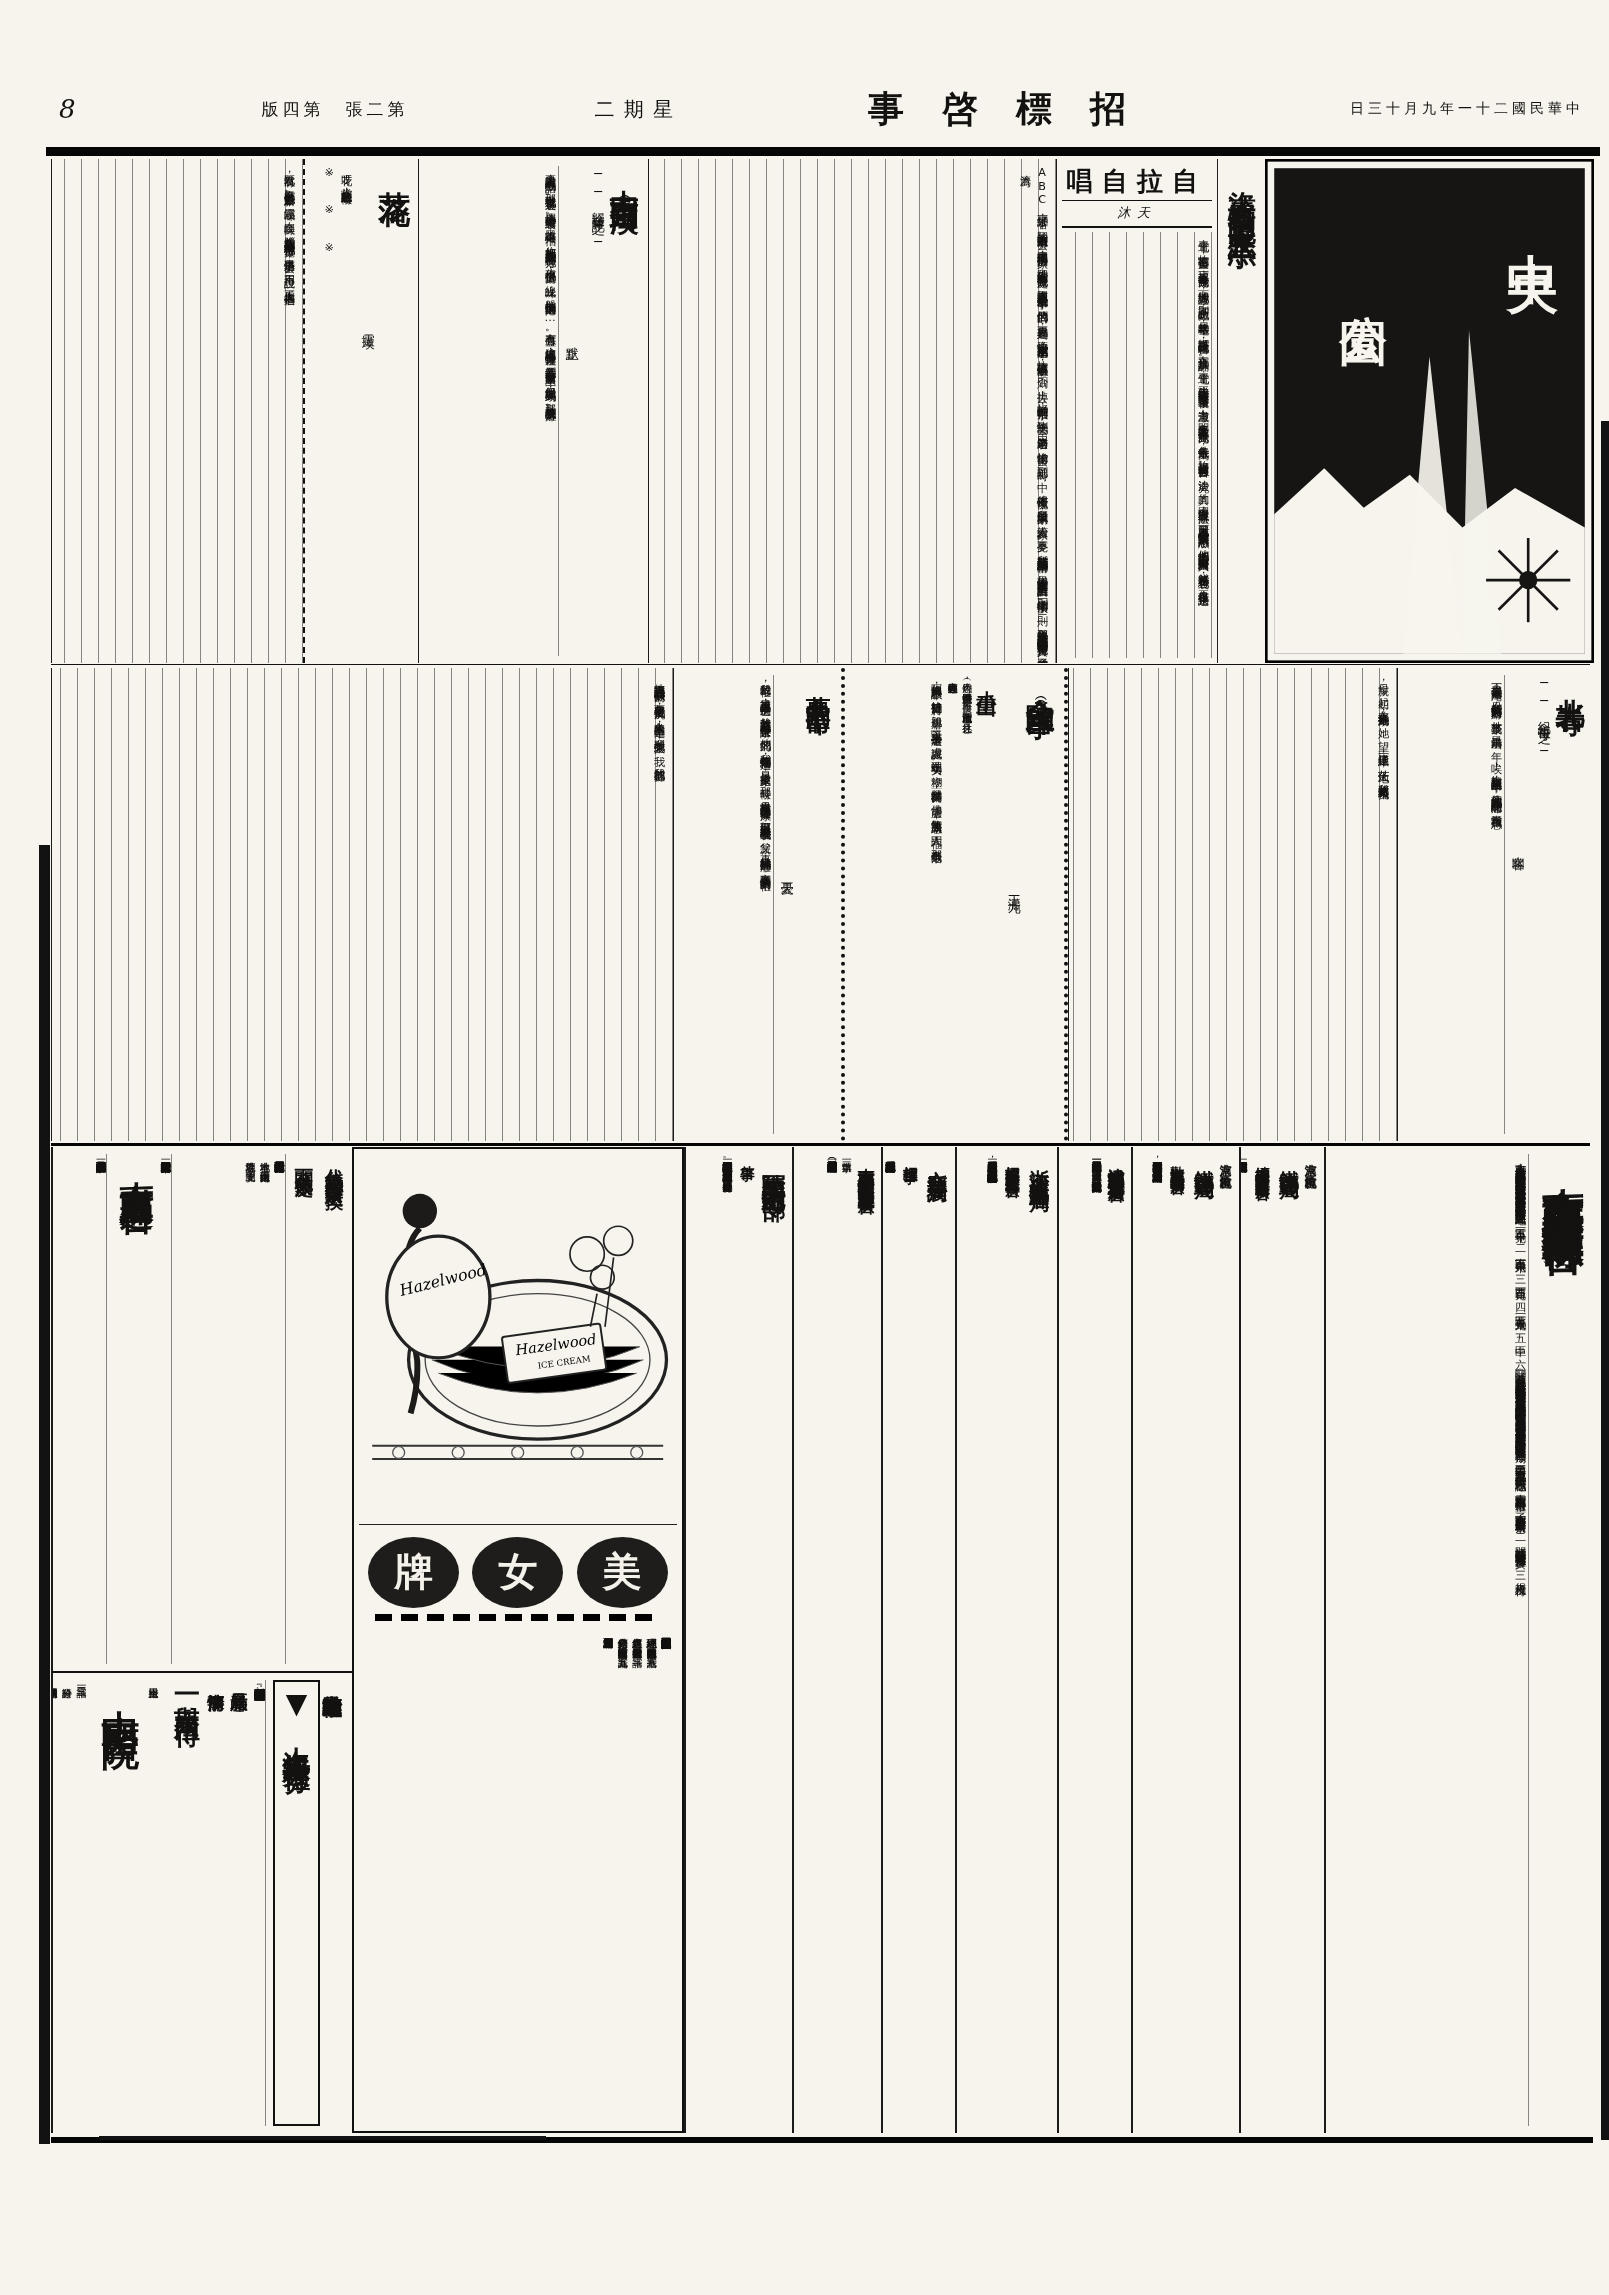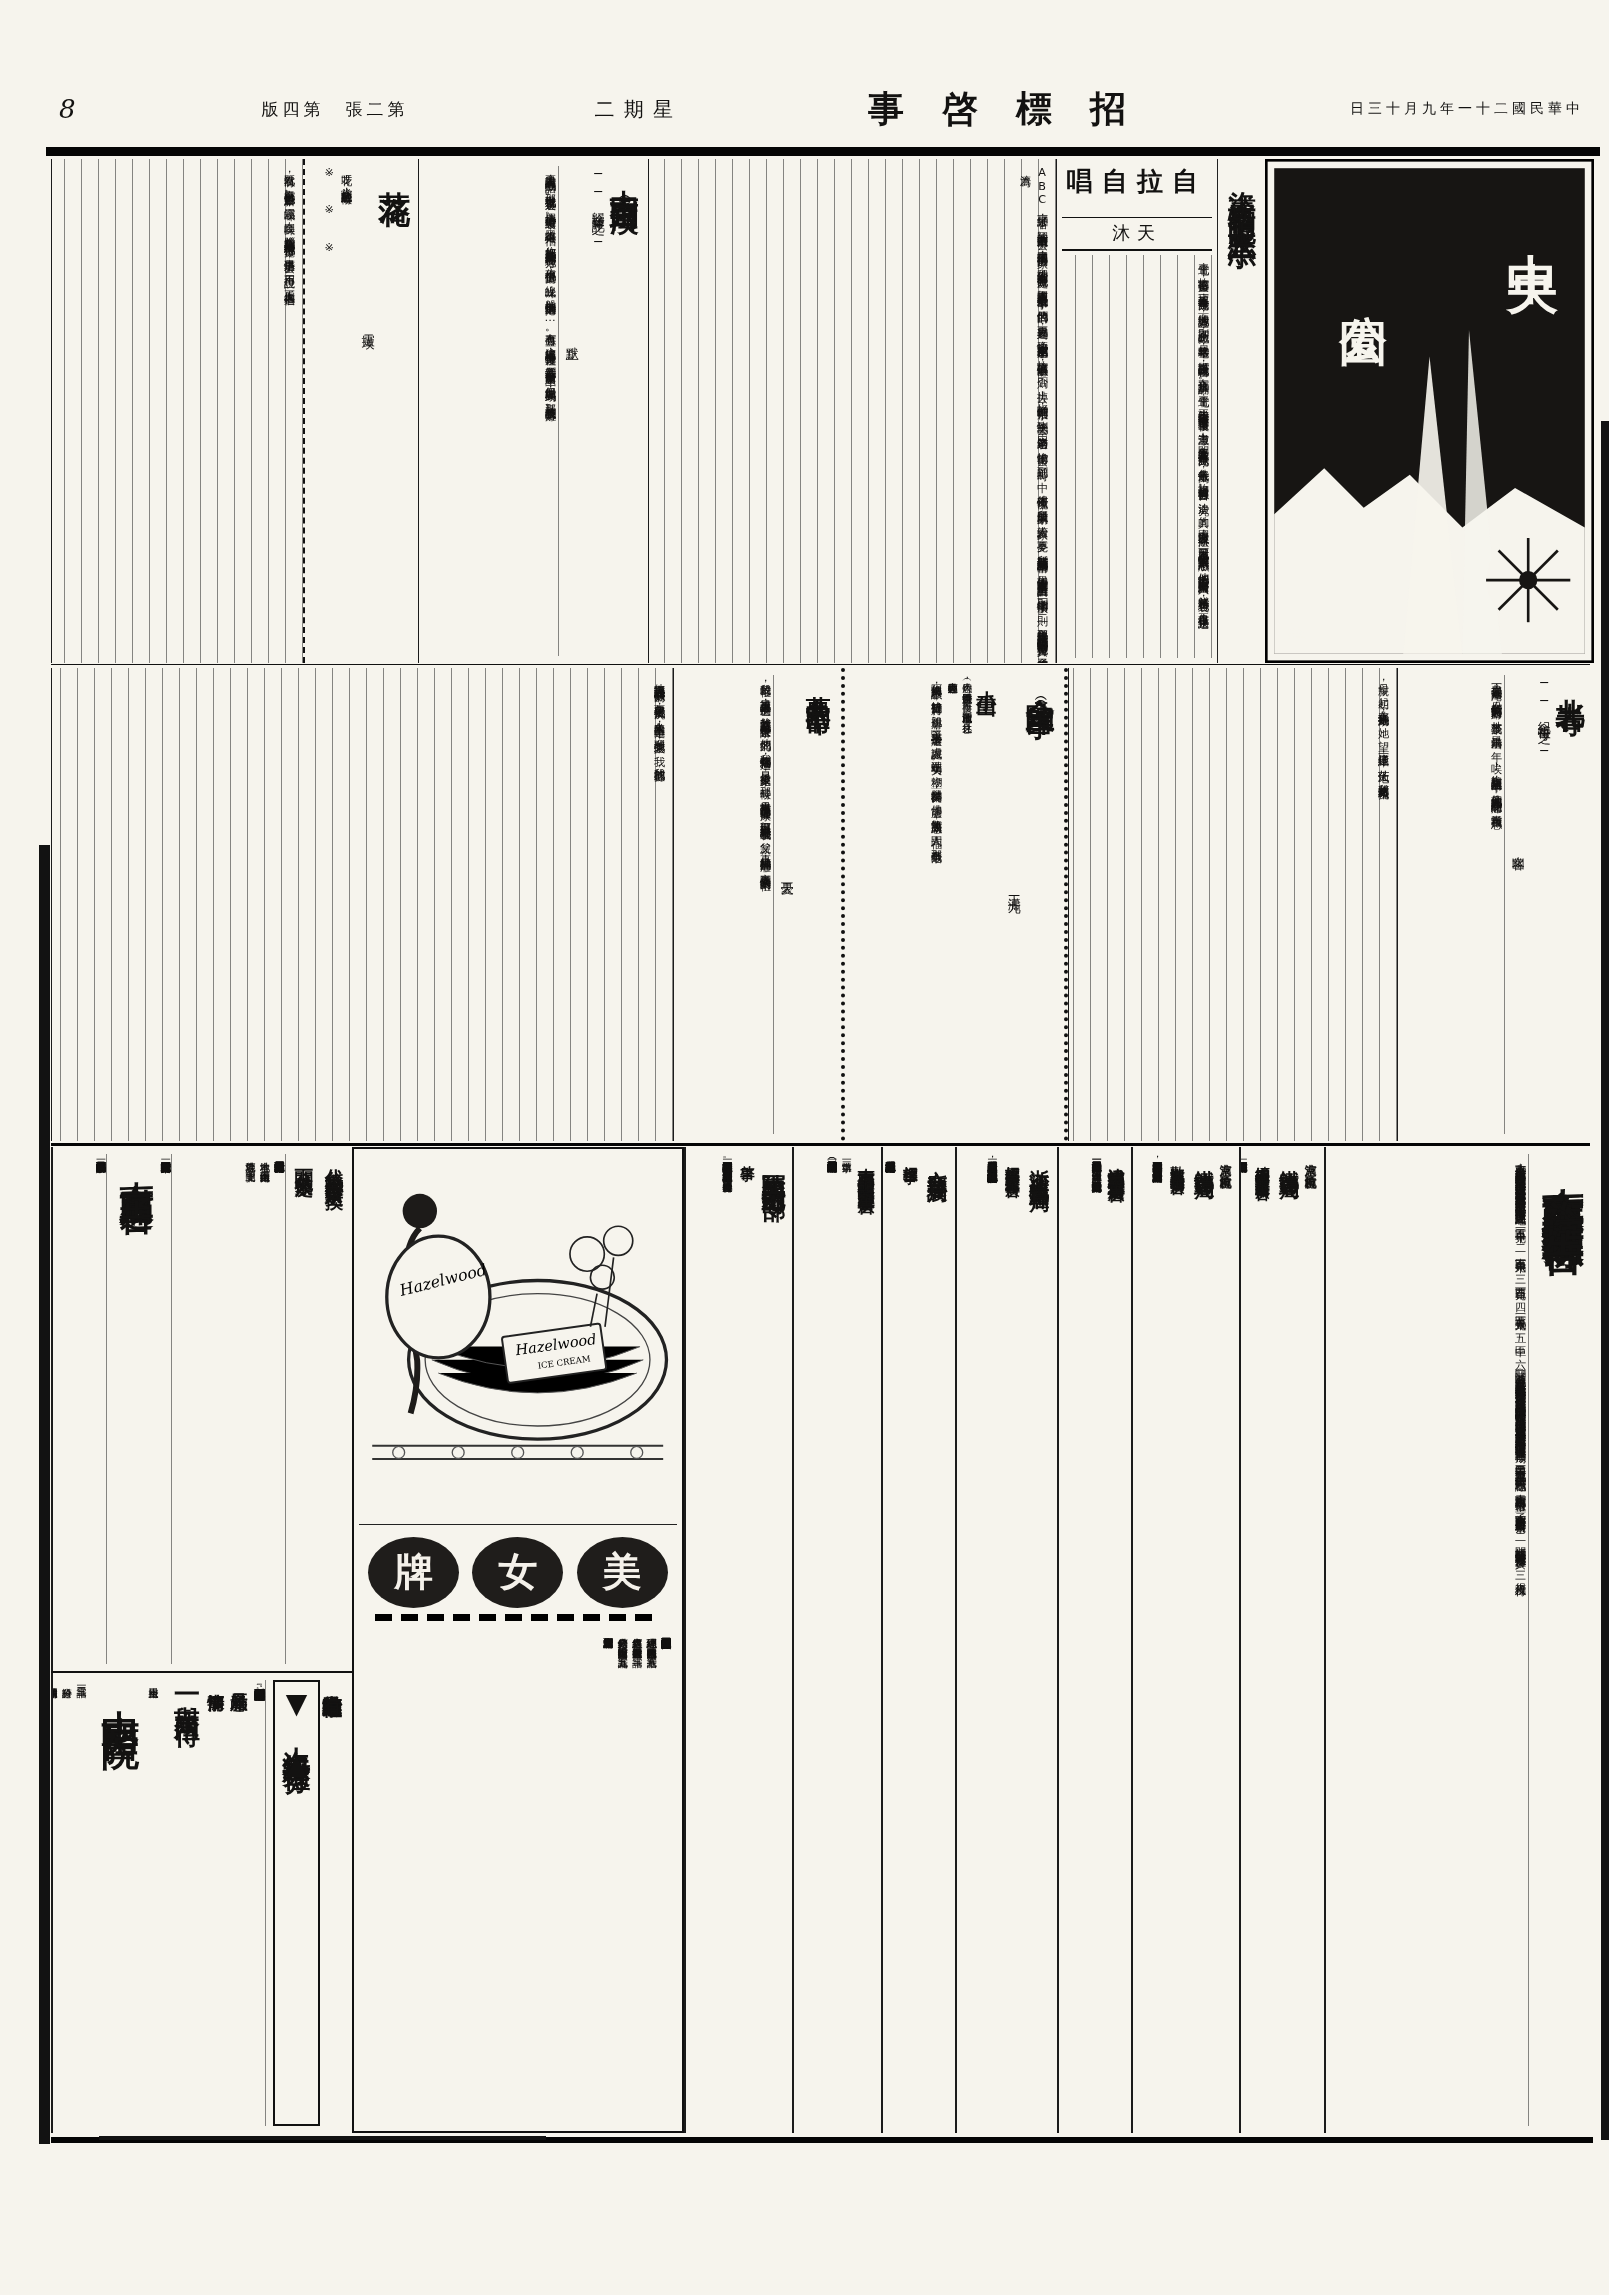--- a/index.html
+++ b/index.html
@@ -13,21 +13,21 @@
   #band3{left:51px;top:1147px;width:1543px;height:986px;}
   .blk{box-sizing:border-box;border-left:1.3px solid #1b1b1b;padding:6.6px 5.3px;overflow:hidden;}
   .blk:first-child{border-right:none;}
   .ad{box-sizing:border-box;border-left:2px double #1b1b1b;padding:6.6px 5.3px;overflow:hidden;}
   .t-body{font-size:11.2px;line-height:17px;letter-spacing:0.7px;}
   .lined{background:repeating-linear-gradient(to left,rgba(40,40,40,.55) 0 0.7px,transparent 0.7px 17px);}
   .headline-v{font-size:28px;line-height:34px;font-weight:bold;letter-spacing:5.3px;
               font-family:"DejaVu Serif",serif;padding-left:6.6px;border-left:0.7px solid #222;}
   .col-head{writing-mode:horizontal-tb;border-bottom:2.6px double #111;margin-bottom:4px;text-align:center;}
   .col-head .t1{font-size:26px;font-weight:bold;letter-spacing:9.2px;}
-  .col-head .t2{font-size:18px;letter-spacing:6.6px;padding:2.6px 0 4px;border-top:1.3px solid #111;margin-top:18px;}
+  .col-head .t2{font-size:13px;letter-spacing:6.6px;padding:2.6px 0 4px;border-top:1.3px solid #111;margin-top:1px;font-style:italic;}
   .feat-title{font-size:29px;line-height:36px;font-weight:bold;letter-spacing:4px;font-family:"DejaVu Serif",serif;}
   .feat-part{font-size:13px;letter-spacing:1.3px;}
   .feat-sub{font-size:13px;letter-spacing:2.6px;padding-left:4px;}
   .feat-author{font-size:13px;padding:171px 4px 0 4px;}
   .poem-t{font-size:20px;font-weight:bold;letter-spacing:2.6px;}
   .poem-pref{font-size:10px;line-height:14.5px;letter-spacing:0;}
   .zig{border-left:4px dotted #111;border-right:4px dotted #111;}
   .cal-title{font-size:42px;line-height:51px;font-weight:900;letter-spacing:2.6px;
              font-family:"DejaVu Serif",serif;transform:skewY(-2deg);padding-left:9.2px;}
   .ad-title{font-size:20px;line-height:25px;font-weight:bold;letter-spacing:2.6px;

